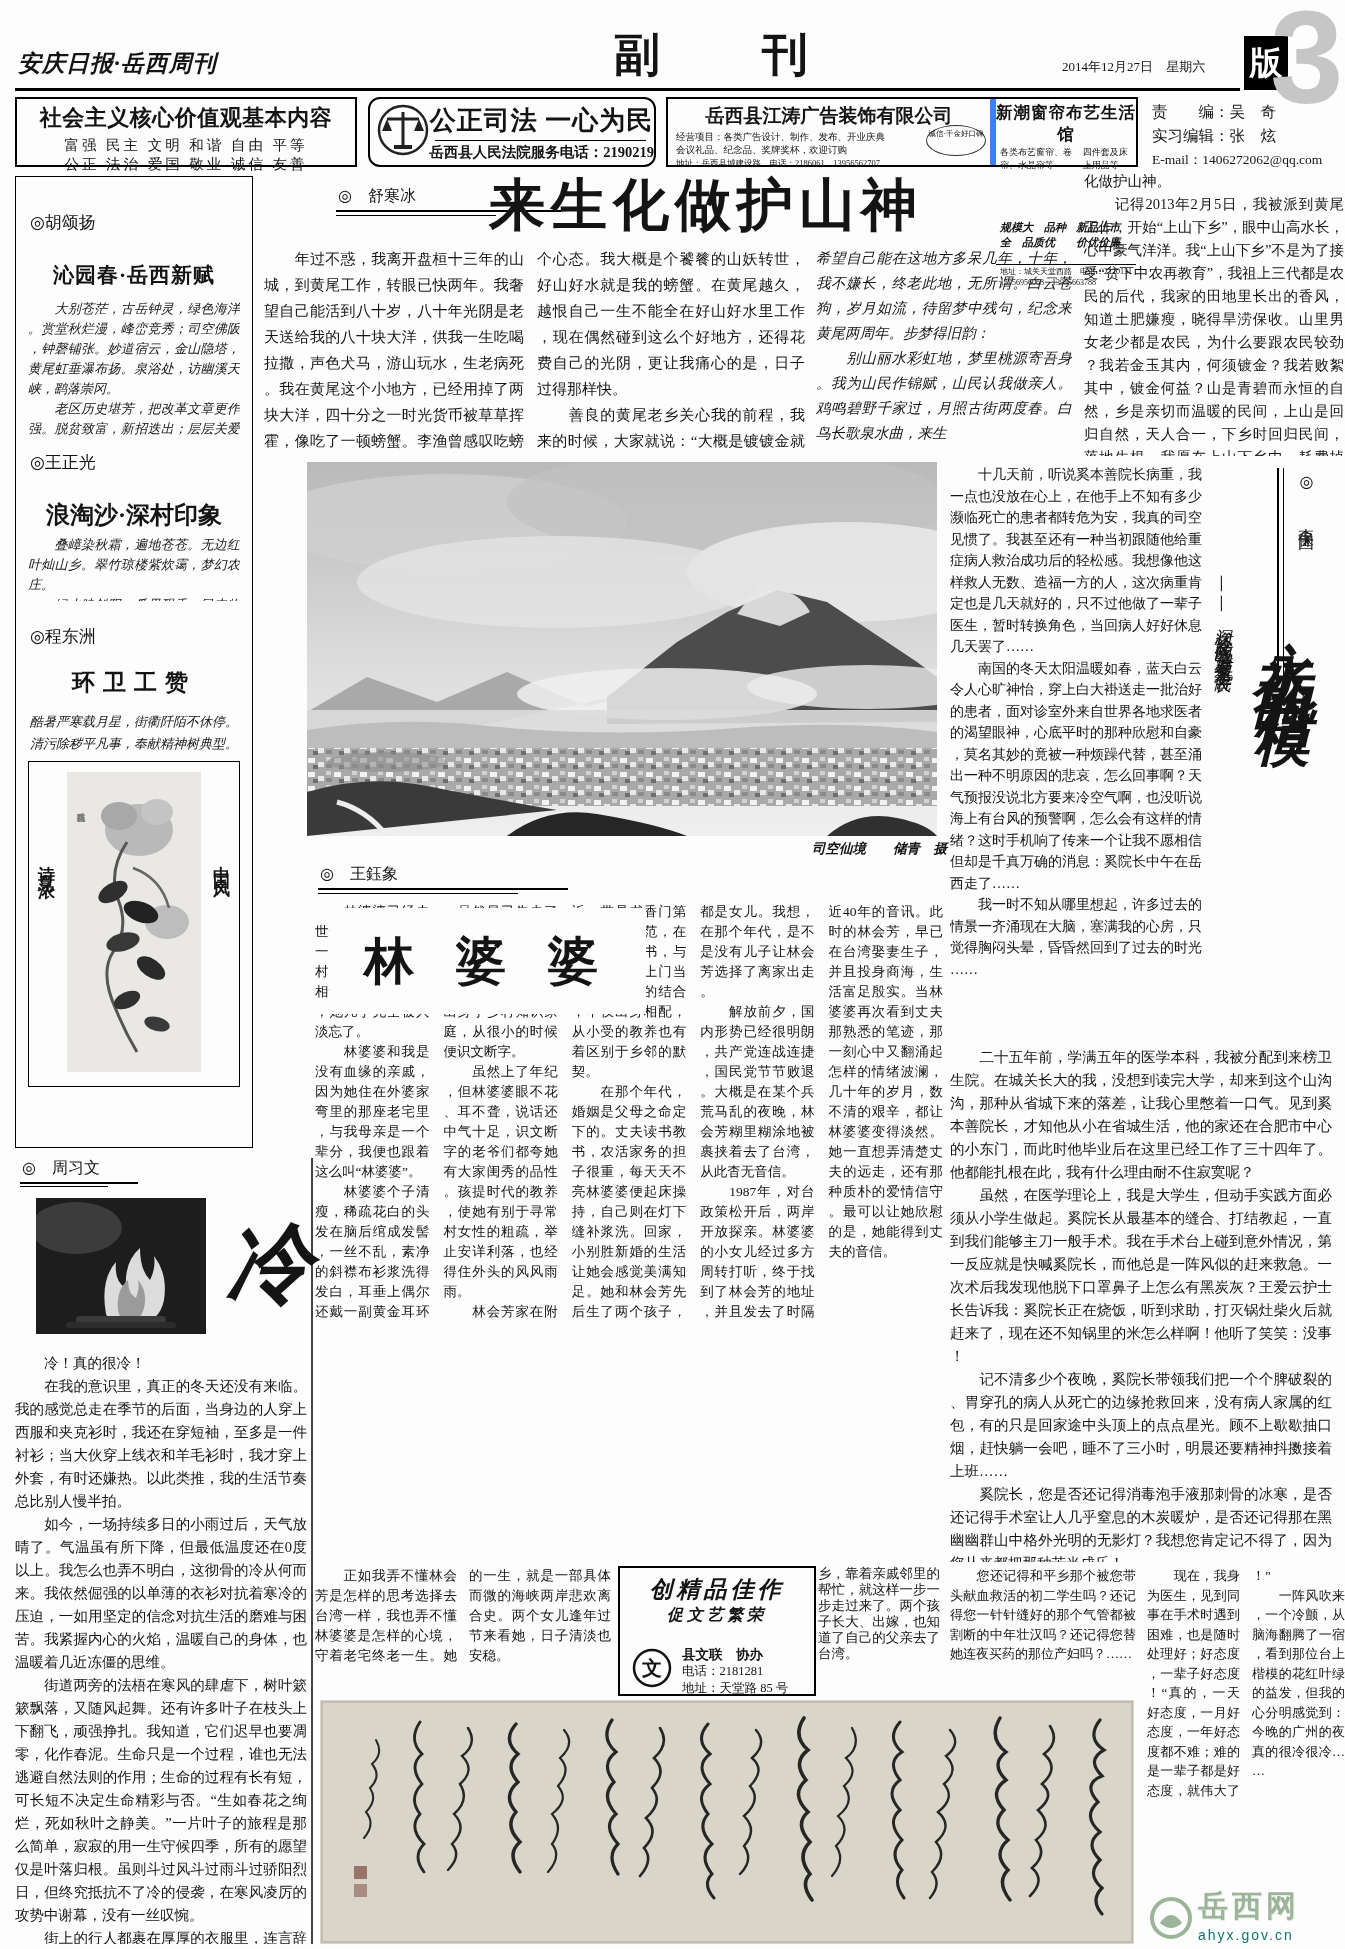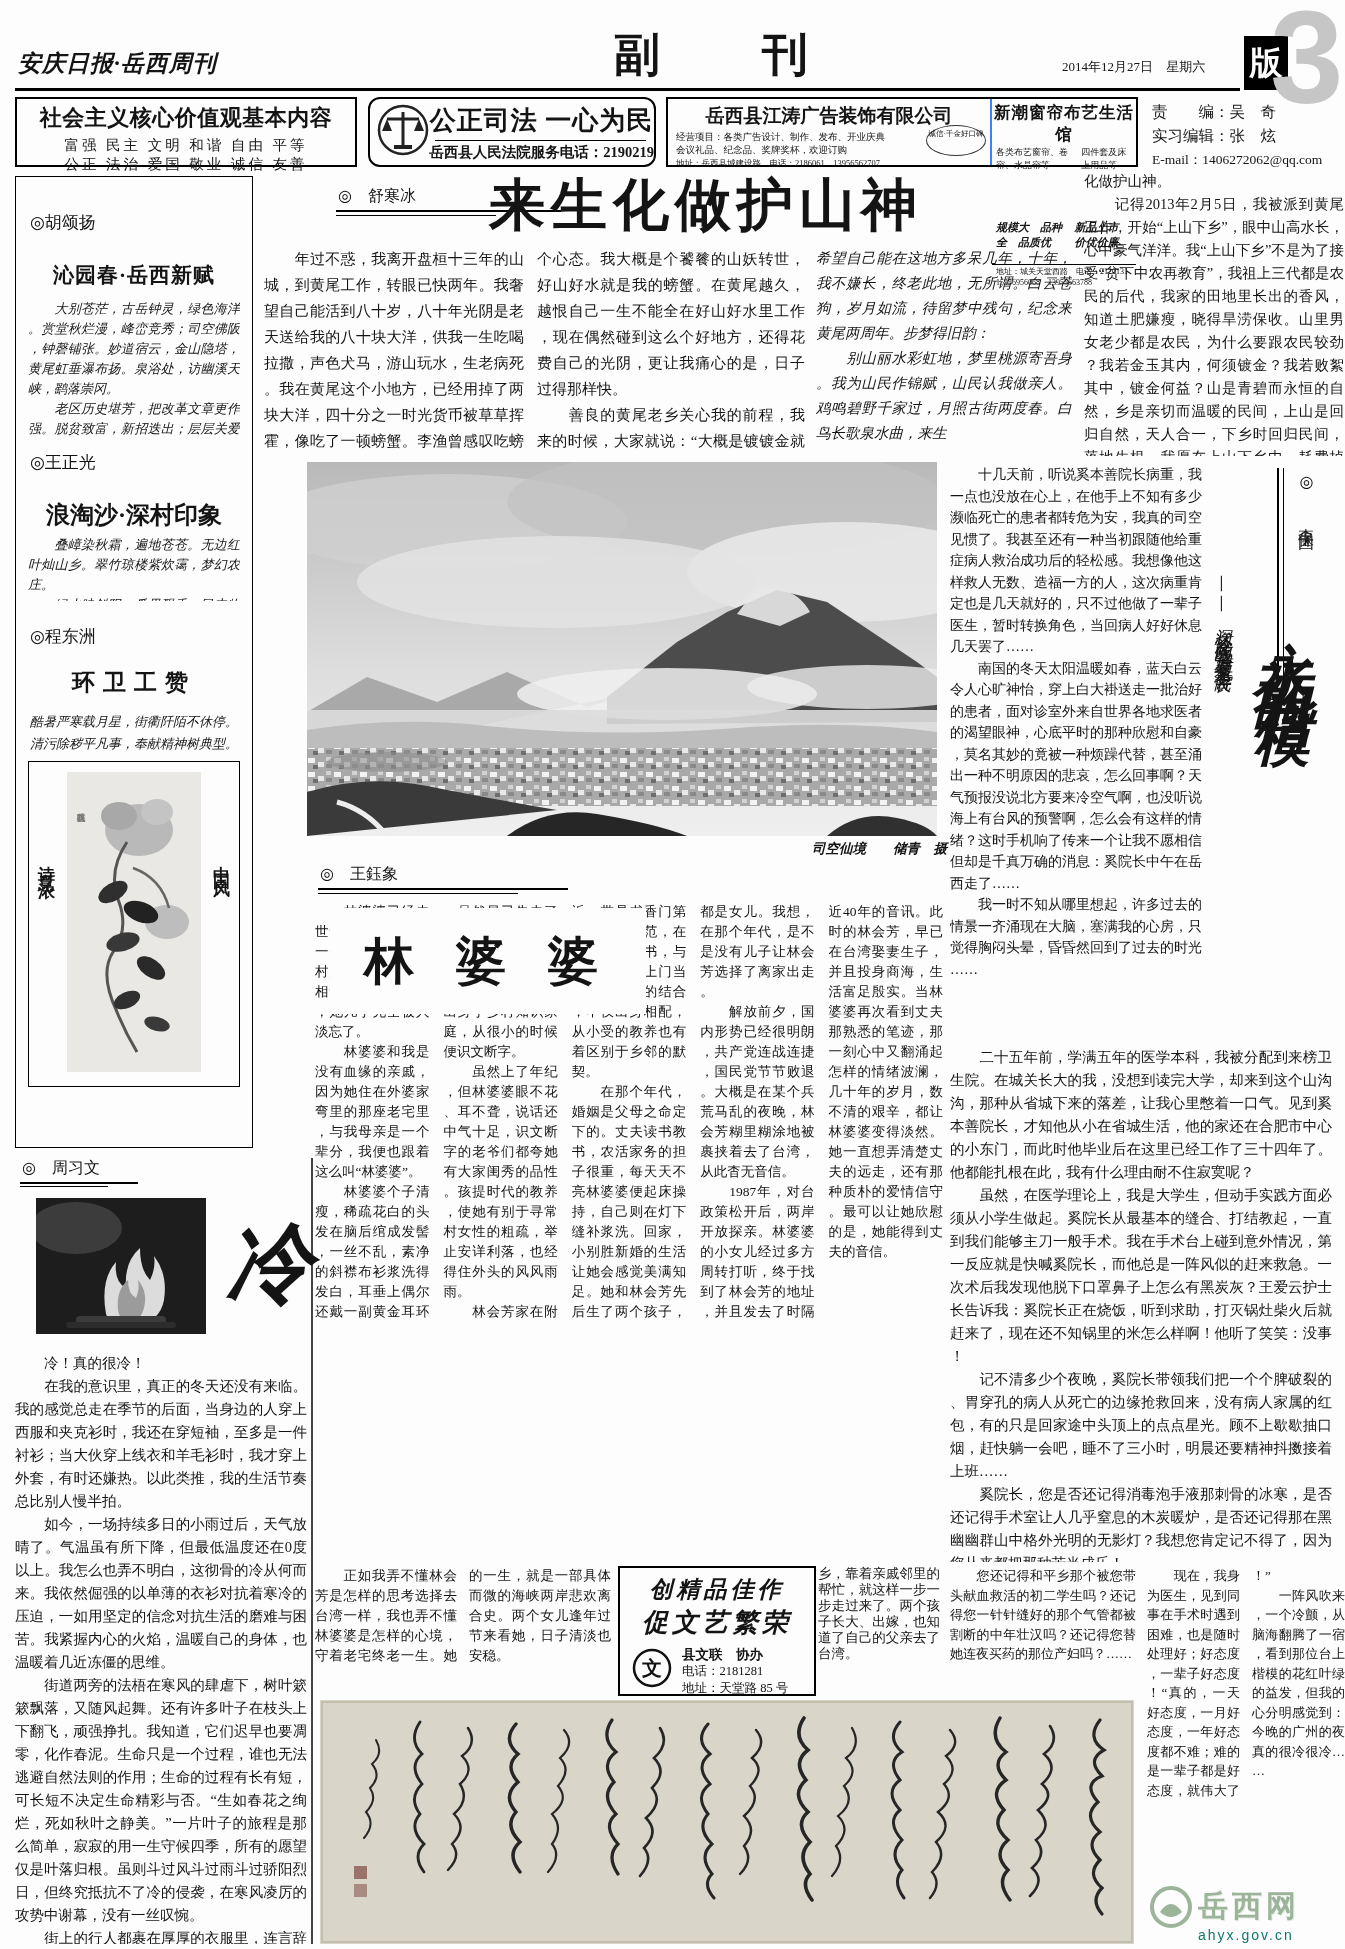--- a/index.html
+++ b/index.html
@@ -51,21 +51,21 @@
       </svg>
     </div>
     <div style="flex:1;">
       <div class="ctr b" style="font-size:26px;letter-spacing:1px;">公正司法 一心为民</div>
       <div style="border-top:1.5px solid #000;margin:2px 8px 0 6px;"></div>
       <div class="ctr b" style="font-size:14.5px;margin-top:2px;">岳西县人民法院服务电话：2190219</div>
     </div>
   </div>
 
   <div class="abs box" style="left:666px;top:97px;width:472px;height:70px;display:flex;">
-    <div style="width:322px;border-right:2px solid #3b82f6;position:relative;font-family:Liberation Serif, serif;">
+    <div style="width:322px;border-right:6px solid #3b82f6;position:relative;font-family:Liberation Serif, serif;">
       <div class="ctr b" style="font-size:19px;margin-top:4px;">岳西县江涛广告装饰有限公司</div>
       <div style="font-size:9.5px;margin:2px 64px 0 8px;">经营项目：各类广告设计、制作、发布、开业庆典</div>
       <div style="font-size:9.5px;margin:0 64px 0 8px;">会议礼品、纪念品、奖牌奖杯，欢迎订购</div>
       <div style="font-size:8.5px;margin:1px 4px 0 8px;">地址：岳西县城建设路　电话：2186061　13956562707</div>
       <div class="abs ctr" style="right:4px;top:26px;width:58px;height:26px;border:1px solid #333;border-radius:50%;font-size:7.5px;line-height:1.3;padding-top:3px;">诚信·千金好口碑</div>
     </div>
     <div style="flex:1;">
       <div class="ctr b" style="font-size:16.5px;margin-top:3px;letter-spacing:1px;">新潮窗帘布艺生活馆</div>
       <div style="display:flex;font-size:9px;padding:0 4px;">
         <span>各类布艺窗帘、卷帘、水晶帘等</span>
@@ -233,21 +233,21 @@
   <div class="abs j" style="left:15px;top:1352px;width:292px;height:592px;font-size:14.5px;line-height:23px;">　　冷！真的很冷！
 　　在我的意识里，真正的冬天还没有来临。我的感觉总走在季节的后面，当身边的人穿上西服和夹克衫时，我还在穿短袖，至多是一件衬衫；当大伙穿上线衣和羊毛衫时，我才穿上外套，有时还嫌热。以此类推，我的生活节奏总比别人慢半拍。
 　　如今，一场持续多日的小雨过后，天气放晴了。气温虽有所下降，但最低温度还在0度以上。我怎么也弄不明白，这彻骨的冷从何而来。我依然倔强的以单薄的衣衫对抗着寒冷的压迫，一如用坚定的信念对抗生活的磨难与困苦。我紧握内心的火焰，温暖自己的身体，也温暖着几近冻僵的思维。
 　　街道两旁的法梧在寒风的肆虐下，树叶簌簌飘落，又随风起舞。还有许多叶子在枝头上下翻飞，顽强挣扎。我知道，它们迟早也要凋零，化作春泥。生命只是一个过程，谁也无法逃避自然法则的作用；生命的过程有长有短，可长短不决定生命精彩与否。“生如春花之绚烂，死如秋叶之静美。”一片叶子的旅程是那么简单，寂寂的用一生守候四季，所有的愿望仅是叶落归根。虽则斗过风斗过雨斗过骄阳烈日，但终究抵抗不了冷的侵袭，在寒风凌厉的攻势中谢幕，没有一丝叹惋。
 　　街上的行人都裹在厚厚的衣服里，连言辞也显得臃肿。偶尔有一两个朝气蓬勃的女孩，还穿着时髦的裙子，小腿的曲线玲珑有致，可她们的上身潜伏在羽绒服里。一辆辆汽车呼啸而过，仿佛躲避寒冷的追逐，卷起的灰尘如它打的寒噤，久久在空中颤栗着。天空澄明、高远起来，阻挡视线的事物也在寒冷中渐渐消失。不需要任何修饰与累赘，寒冷的开始便预示着严冬的驾临。
 　　当然，季节有轮回，但轮回总是如期到来，从冷到冬。生命也一样，不管过程多么精彩纷呈，终归有自己的冬天。一个人在出生和死亡中，一点点远离了冬，又一步步走向了冬。
 　　又一阵寒风袭来，冷是真的冷了！</div>
 
   <div class="abs box" style="left:618px;top:1566px;width:198px;height:130px;">
     <div class="ctr b kai" style="font-size:23px;letter-spacing:4px;margin-top:6px;">创精品佳作</div>
-    <div class="ctr b kai" style="font-size:26px;letter-spacing:4px;">促文艺繁荣</div>
+    <div class="ctr b kai" style="font-size:16px;letter-spacing:4px;">促文艺繁荣</div>
     <div class="abs" style="left:12px;top:80px;">
       <svg width="40" height="40" viewBox="0 0 40 40">
         <circle cx="20" cy="20" r="18" fill="none" stroke="#111" stroke-width="2.5"></circle>
         <text x="20" y="27" font-size="20" text-anchor="middle" fill="#111" font-weight="bold">文</text>
       </svg>
     </div>
     <div class="abs" style="left:62px;top:78px;font-size:12.5px;line-height:17px;">
       <div class="b" style="font-size:13.5px;">县文联　协办</div>
       <div>电话：2181281</div>
       <div>地址：天堂路 85 号</div>
@@ -274,21 +274,21 @@
         <path d="M196 24 q-14 16 2 30 q-14 12 0 28 q-16 14 -2 30 q-12 14 4 30 q-14 12 0 30" stroke-width="3.4"></path>
         <path d="M148 28 q10 16 -6 28 q14 14 -2 28 q10 16 -6 30 q14 14 -2 30 q10 12 -4 26" stroke-width="2.4"></path>
         <path d="M100 22 q-12 18 2 32 q-14 12 0 30 q-14 14 -2 30 q-12 14 4 30 q-12 12 0 28" stroke-width="2.8"></path>
         <path d="M56 40 q8 14 -4 24 q10 12 -2 24 q8 12 -4 24 q10 12 -2 26" stroke-width="2"></path>
       </g>
       <rect x="34" y="166" width="13" height="13" fill="#8a5a52" opacity=".8"></rect>
       <rect x="34" y="184" width="13" height="13" fill="#8a5a52" opacity=".6"></rect>
     </svg>
   </div>
 
-  <div class="abs" style="left:1150px;top:1886px;display:flex;align-items:flex-start;">
+  <div class="abs" style="left:1150px;top:1886px;display:flex;align-items:flex-end;">
     <span style="margin-right:6px;">
       <svg width="42" height="42" viewBox="0 0 42 42">
         <circle cx="21" cy="21" r="19" fill="none" stroke="#9cb49a" stroke-width="4"></circle>
         <path d="M10 26 q11 -16 22 0 q-11 10 -22 0z" fill="#9cb49a"></path>
       </svg>
     </span>
     <span>
       <div class="sans b" style="font-size:30px;color:#9cb49a;letter-spacing:4px;text-shadow:1px 1px 0 #e7efe6;">岳西网</div>
       <div class="sans" style="font-size:14px;color:#0f766e;letter-spacing:2px;">ahyx.gov.cn</div>
     </span>

